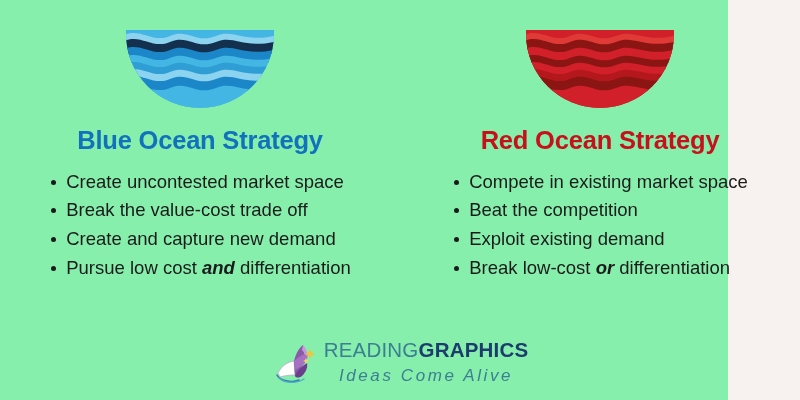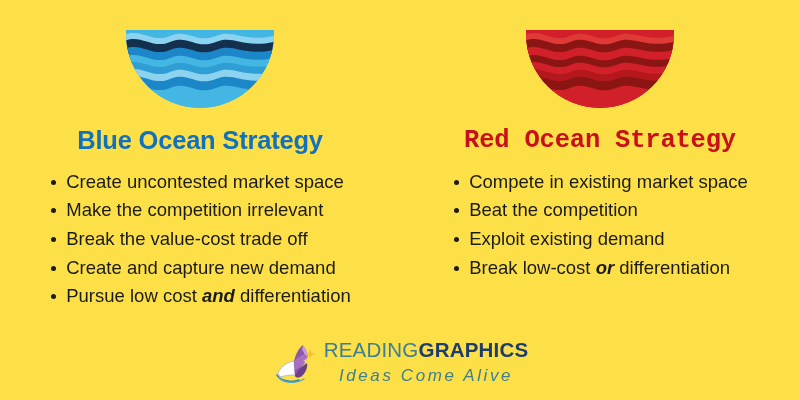--- a/index.html
+++ b/index.html
@@ -8,23 +8,23 @@
   }
   body {
     width: 800px;
     height: 400px;
     background: #F7F2EF;
     font-family: "Liberation Sans", sans-serif;
     overflow: hidden;
   }
   .infographic {
     position: relative;
-    width: 800px;
+    width: 728px;
     height: 400px;
-    background: #fde047;
+    background: #86efac;
     box-sizing: border-box;
   }
   .columns {
     position: absolute;
     top: 0;
     left: 0;
     width: 800px;
     height: 320px;
     display: flex;
     flex-direction: row;
@@ -45,21 +45,21 @@
   .col-title {
     font-size: 25.5px;
     font-weight: bold;
     letter-spacing: -0.2px;
     margin-top: 20px;
     margin-bottom: 0;
     text-align: center;
     line-height: 1;
   }
   .col-title.blue { color: #1271BD; }
-  .col-title.red  { color: #C8101A; font-family: Liberation Mono, monospace; }
+  .col-title.red  { color: #C8101A; }
 
   .bullet-list {
     list-style: none;
     margin: 14px 0 8px 0;
     padding: 0;
     font-size: 18.5px;
     color: #1B1B1B;
     line-height: 1.55;
   }
   .bullet-list li {
@@ -153,21 +153,20 @@
           <path d="M-4,42 C14,32 26,50 44,42 C62,34 70,50 90,42 C108,34 118,50 152,41 L152,54 L-4,54 Z" fill="#8CD3F0"></path>
           <path d="M-4,49 C14,39 26,57 44,49 C62,41 70,57 90,49 C108,41 118,57 152,48 L152,61 L-4,61 Z" fill="#1B87C9"></path>
           <path d="M-4,58 C14,48 26,66 44,58 C62,50 70,66 90,58 C108,50 118,66 152,57 L152,80 L-4,80 Z" fill="#44B6E4"></path>
         </g>
       </svg>
 
       <div class="col-title blue">Blue Ocean Strategy</div>
 
       <ul class="bullet-list">
         <li><span>Create uncontested market space</span></li>
-        <li><span>Make the competition irrelevant</span></li>
         <li><span>Break the value-cost trade off</span></li>
         <li><span>Create and capture new demand</span></li>
         <li><span>Pursue low cost </span><em>and</em><span> differentiation</span></li>
       </ul>
     </div>
 
     <div class="column">
 
       <svg class="ocean-icon" viewBox="0 0 148 78">
         <defs>

